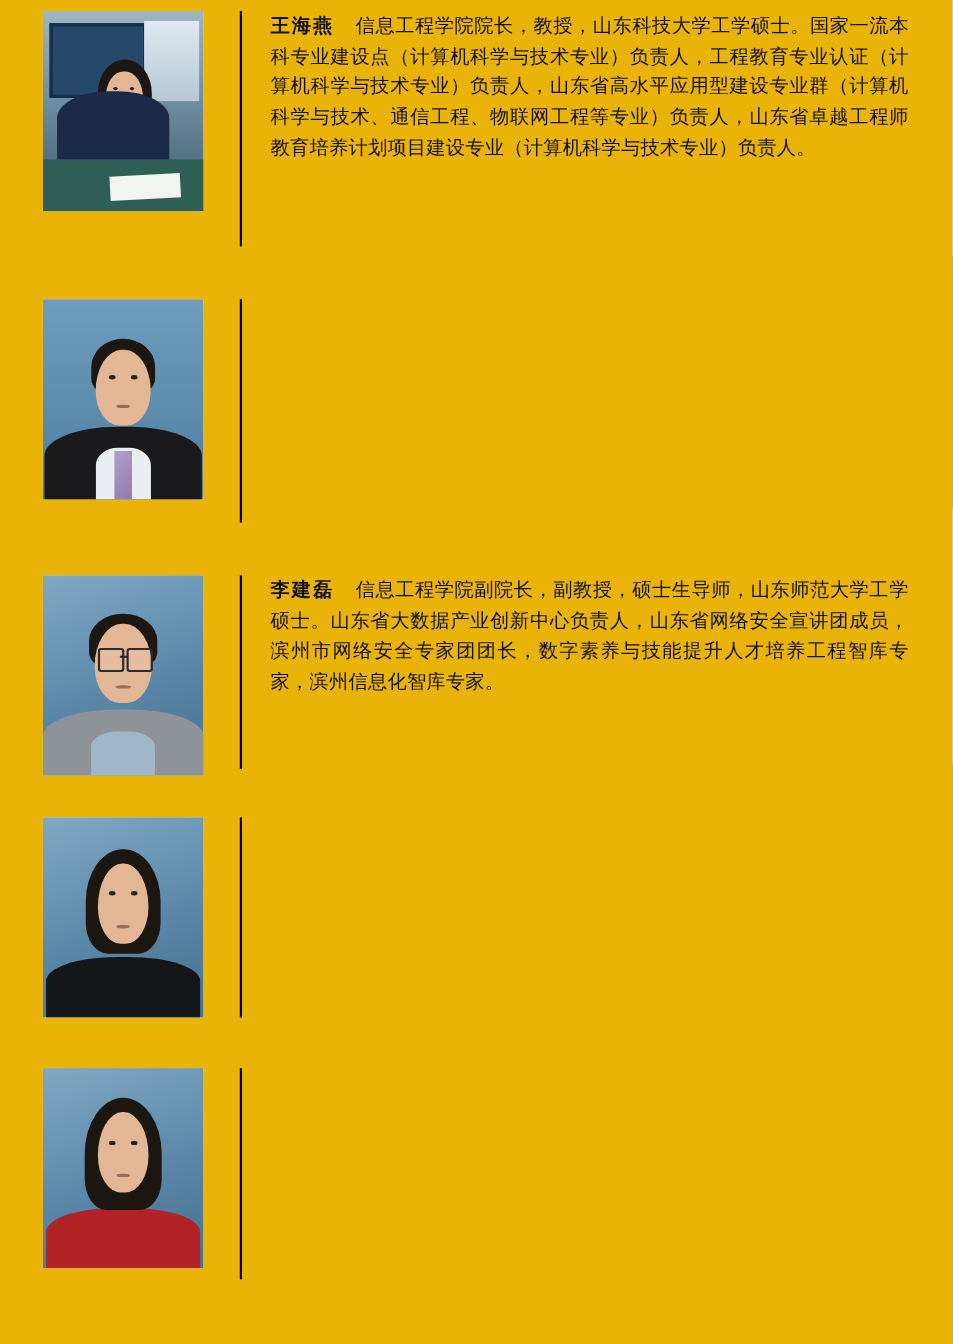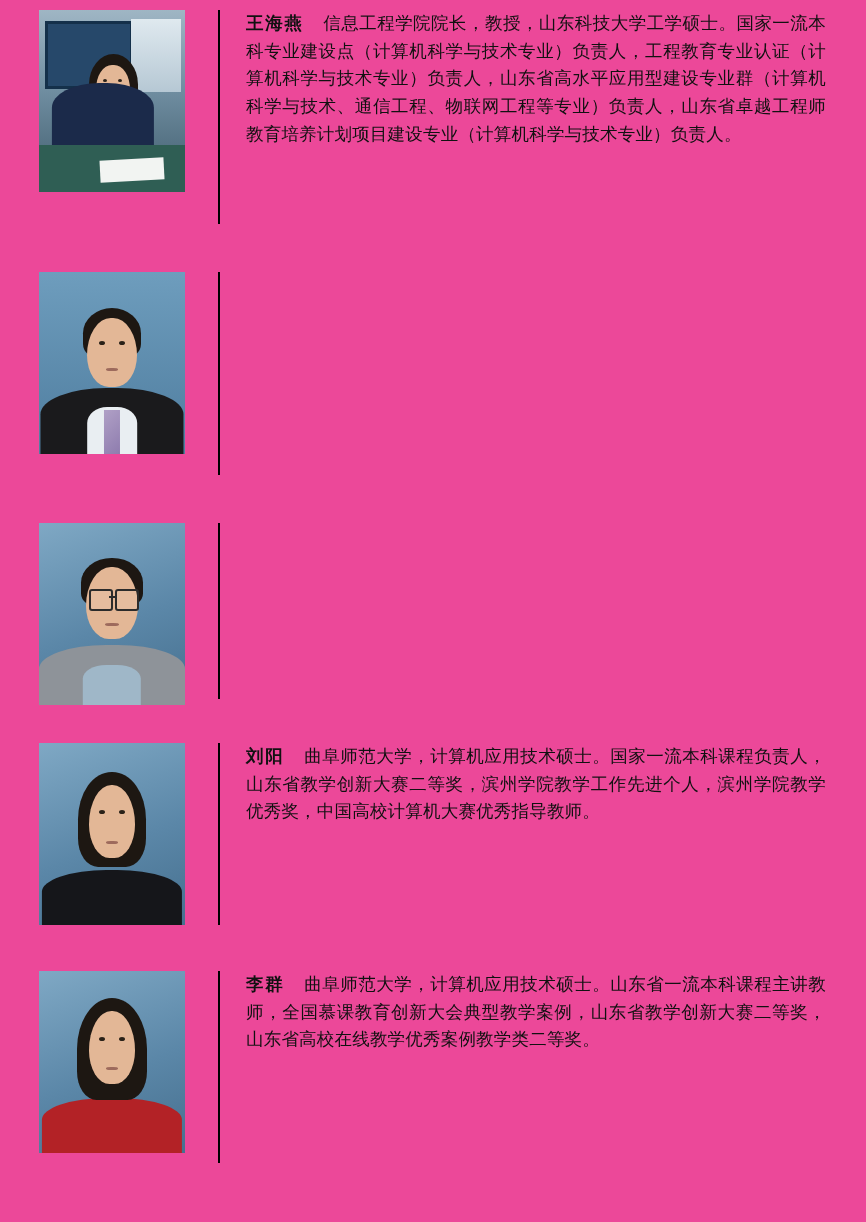--- a/index.html
+++ b/index.html
@@ -11,21 +11,21 @@
     width: 866px;
     height: 1222px;
     font-family: "Liberation Serif", "DejaVu Serif", serif;
     color: #111111;
     overflow: hidden;
   }
   .page {
     position: relative;
     width: 866px;
     height: 1222px;
-    background: #ec4899;
+    background: #eab308;
     box-sizing: border-box;
     padding: 0;
   }
   .profile-list {
     padding: 10px 0 0 0;
     margin: 0;
   }
   .profile {
     display: flex;
     align-items: flex-start;
@@ -225,60 +225,57 @@
           <div class="head" style="left:32%;top:24%;width:36%;height:40%;"></div>
           <div class="glasses" style="left:34%;top:36%;width:14%;height:10%;"></div>
           <div class="glasses" style="left:52%;top:36%;width:14%;height:10%;"></div>
           <div class="glass-bridge" style="left:48%;top:40%;width:5%;"></div>
           <div class="mouth" style="left:45%;top:55%;width:14px;height:3px;"></div>
         </div>
       </div>
       <div class="divider-cell">
           <div class="divider"></div>
         </div>
+      <div class="text-cell">
+        <p class="bio"><span class="name">李建磊</span><span class="gap"></span><span>信息工程学院副院长，副教授，硕士生导师，山东师范大学工学硕士。山东省大数据产业创新中心负责人，山东省网络安全宣讲团成员，滨州市网络安全专家团团长，数字素养与技能提升人才培养工程智库专家，滨州信息化智库专家。</span></p>
+      </div>
     </div>
 
     <div class="spacer-44"></div>
 
     <div class="profile" style="height:182px;">
       <div class="photo-cell">
         <div class="photo">
           <div class="bg-blue-grad"></div>
           <div class="body-shape" style="width:96%;height:30%;background:#15161a;"></div>
           <div class="hair" style="left:27%;top:16%;width:46%;height:52%;border-radius:50% 50% 30% 30%;"></div>
           <div class="head" style="left:34%;top:23%;width:32%;height:40%;"></div>
           <div class="eye" style="left:41%;top:37%;width:6px;height:4px;"></div>
           <div class="eye" style="left:55%;top:37%;width:6px;height:4px;"></div>
           <div class="mouth" style="left:46%;top:54%;width:12px;height:3px;"></div>
         </div>
       </div>
       <div class="divider-cell">
           <div class="divider"></div>
         </div>
-      <div class="text-cell">
-        <p class="bio"><span class="name">刘阳</span><span class="gap"></span><span>曲阜师范大学，计算机应用技术硕士。国家一流本科课程负责人，山东省教学创新大赛二等奖，滨州学院教学工作先进个人，滨州学院教学优秀奖，中国高校计算机大赛优秀指导教师。</span></p>
-      </div>
     </div>
 
     <div class="spacer-46"></div>
 
     <div class="profile" style="height:192px;">
       <div class="photo-cell">
         <div class="photo">
           <div class="bg-blue-grad"></div>
           <div class="body-shape" style="width:96%;height:30%;background:#b32226;"></div>
           <div class="hair" style="left:26%;top:15%;width:48%;height:56%;border-radius:50% 50% 28% 28%;"></div>
           <div class="head" style="left:34%;top:22%;width:32%;height:40%;"></div>
           <div class="eye" style="left:41%;top:36%;width:6px;height:4px;"></div>
           <div class="eye" style="left:55%;top:36%;width:6px;height:4px;"></div>
           <div class="mouth" style="left:46%;top:53%;width:12px;height:3px;"></div>
         </div>
       </div>
       <div class="divider-cell">
           <div class="divider"></div>
         </div>
-      <div class="text-cell">
-        <p class="bio"><span class="name">李群</span><span class="gap"></span><span>曲阜师范大学，计算机应用技术硕士。山东省一流本科课程主讲教师，全国慕课教育创新大会典型教学案例，山东省教学创新大赛二等奖，山东省高校在线教学优秀案例教学类二等奖。</span></p>
-      </div>
     </div>
 
   </div>
 </div>
 
 </body></html>

